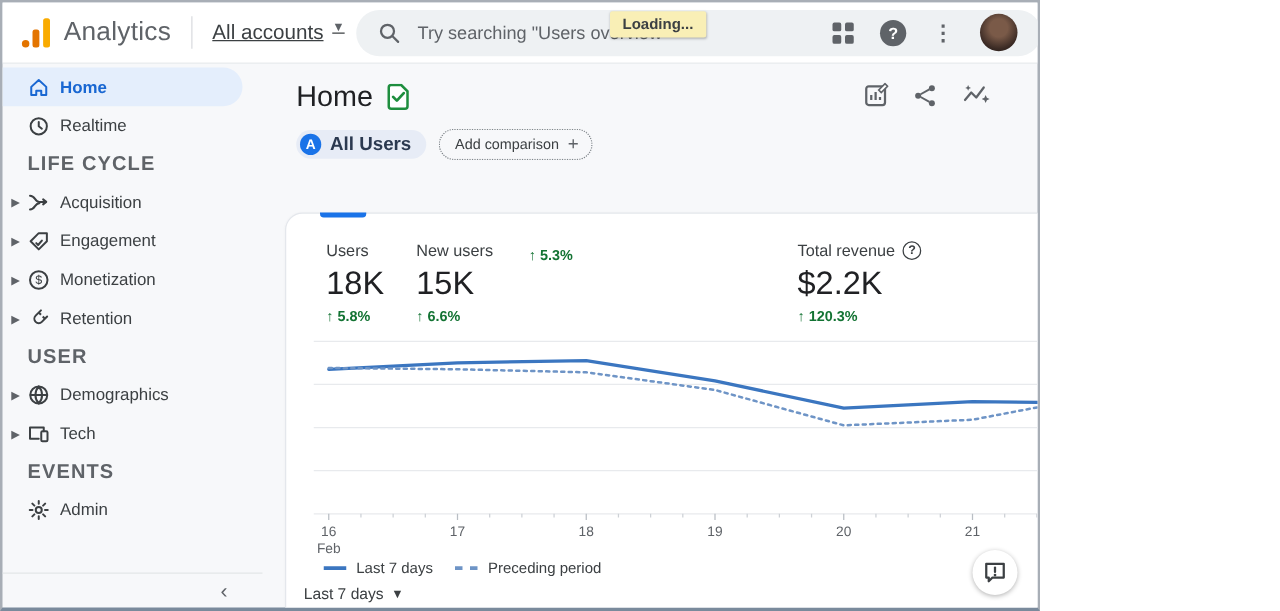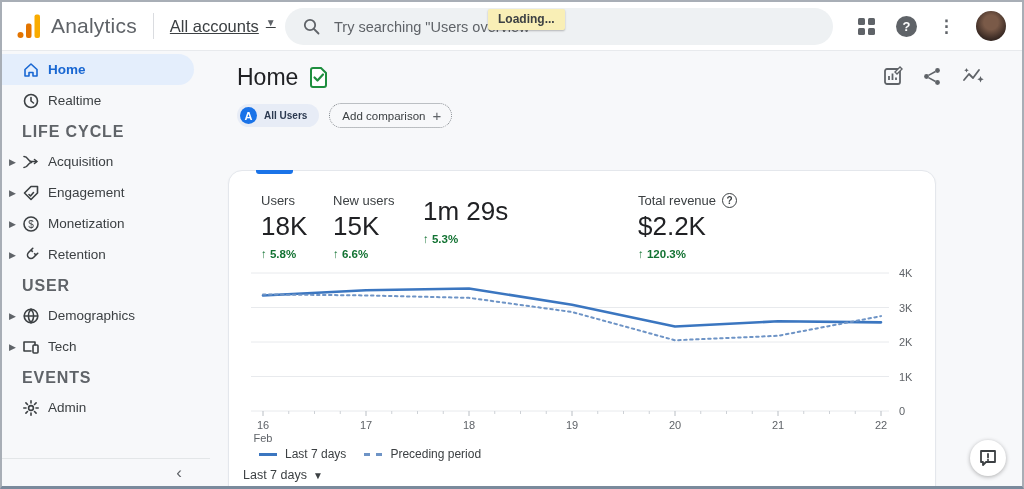--- a/index.html
+++ b/index.html
@@ -1,19 +1,19 @@
 <!DOCTYPE html>
 <html><head>
 <meta charset="utf-8">
 <style>
   * { margin:0; padding:0; box-sizing:border-box; }
   html,body { width:1024px; height:489px; }
   body { font-family:"Liberation Sans", sans-serif; background:#fff; }
   #stage {
-    position:relative; width:1024px; height:489px; overflow:hidden;
+    position:relative; width:832px; height:489px; overflow:hidden;
     border:2px solid #a8aeb6; border-bottom:3px solid #7a8a9c; background:#f7f8fa;
   }
   
   #header {
     position:absolute; left:0; top:0; width:100%; height:48px; background:#fff;
     display:flex; align-items:center; box-shadow:0 1px 0 #e8eaed;
   }
   .brand-wrap { display:flex; align-items:center; padding-left:14px; }
   .brand-text { font-size:21px; color:#5f6368; margin-left:9px; letter-spacing:.2px; }
   .hdr-divider { width:1px; height:26px; background:#dadce0; margin:0 16px; }
@@ -57,21 +57,21 @@
   #page-title-row { position:absolute; left:27px; top:14px; display:flex; align-items:center; }
   #page-title { font-size:23px; color:#202124; font-weight:normal; }
   .doc-check { margin-left:10px; }
   #report-actions { position:absolute; right:38px; top:16px; display:flex; align-items:center; gap:20px; }
   #report-actions > div { cursor:pointer; }
   #chips-row { position:absolute; left:27px; top:53px; display:flex; align-items:center; gap:10px; }
   #chip-all-users { display:flex; align-items:center; height:23px; background:#e7ecf6; border-radius:12px;
     padding:0 12px 0 3px; cursor:pointer; }
   #chip-all-users .a-badge { width:17px; height:17px; border-radius:50%; background:#1a73e8; color:#fff;
     font-size:11px; font-weight:bold; display:flex; align-items:center; justify-content:center; margin-right:7px; }
-  #chip-all-users .chip-label { font-size:10px; font-weight:bold; color:#2b3950; }
+  #chip-all-users .chip-label { font-size:15px; font-weight:bold; color:#2b3950; }
   #chip-add-comparison { display:flex; align-items:center; height:25px; border:1px dotted #80868b;
     border-radius:13px; padding:0 10px 0 12px; cursor:pointer; background:transparent; }
   #chip-add-comparison .chip-label { font-size:11.5px; color:#3c4043; }
   #chip-add-comparison .plus { font-size:15px; color:#5f6368; margin-left:7px; line-height:1; }
   
   #card { position:absolute; left:18px; top:120px; width:708px; height:352px; background:#fff;
     border:1px solid #e4e7ec; border-radius:14px; box-shadow:0 1px 2px rgba(60,64,67,.06); }
   #metric-tab-indicator { position:absolute; left:27px; top:-1px; width:37px; height:4px;
     background:#1a73e8; border-radius:0 0 3px 3px; }
   .metric { position:absolute; top:22px; }
@@ -294,21 +294,20 @@
             <div class="m-delta">↑ <span>5.8%</span></div>
           </div>
           <div class="metric" style="left: 104px;">
             <div class="m-label">
               <span>New users</span>
             </div>
             <div class="m-value">15K</div>
             <div class="m-delta">↑ <span>6.6%</span></div>
           </div>
           <div class="metric" style="left: 194px;">
-            <div class="m-value">1m 29s</div>
             <div class="m-delta">↑ <span>5.3%</span></div>
           </div>
           <div class="metric" style="left: 369px; margin-left: 40px;">
             <div class="m-label">
               <span>Total revenue</span>
               <span class="m-help">?</span>
             </div>
             <div class="m-value">$2.2K</div>
             <div class="m-delta">↑ <span>120.3%</span></div>
           </div>

